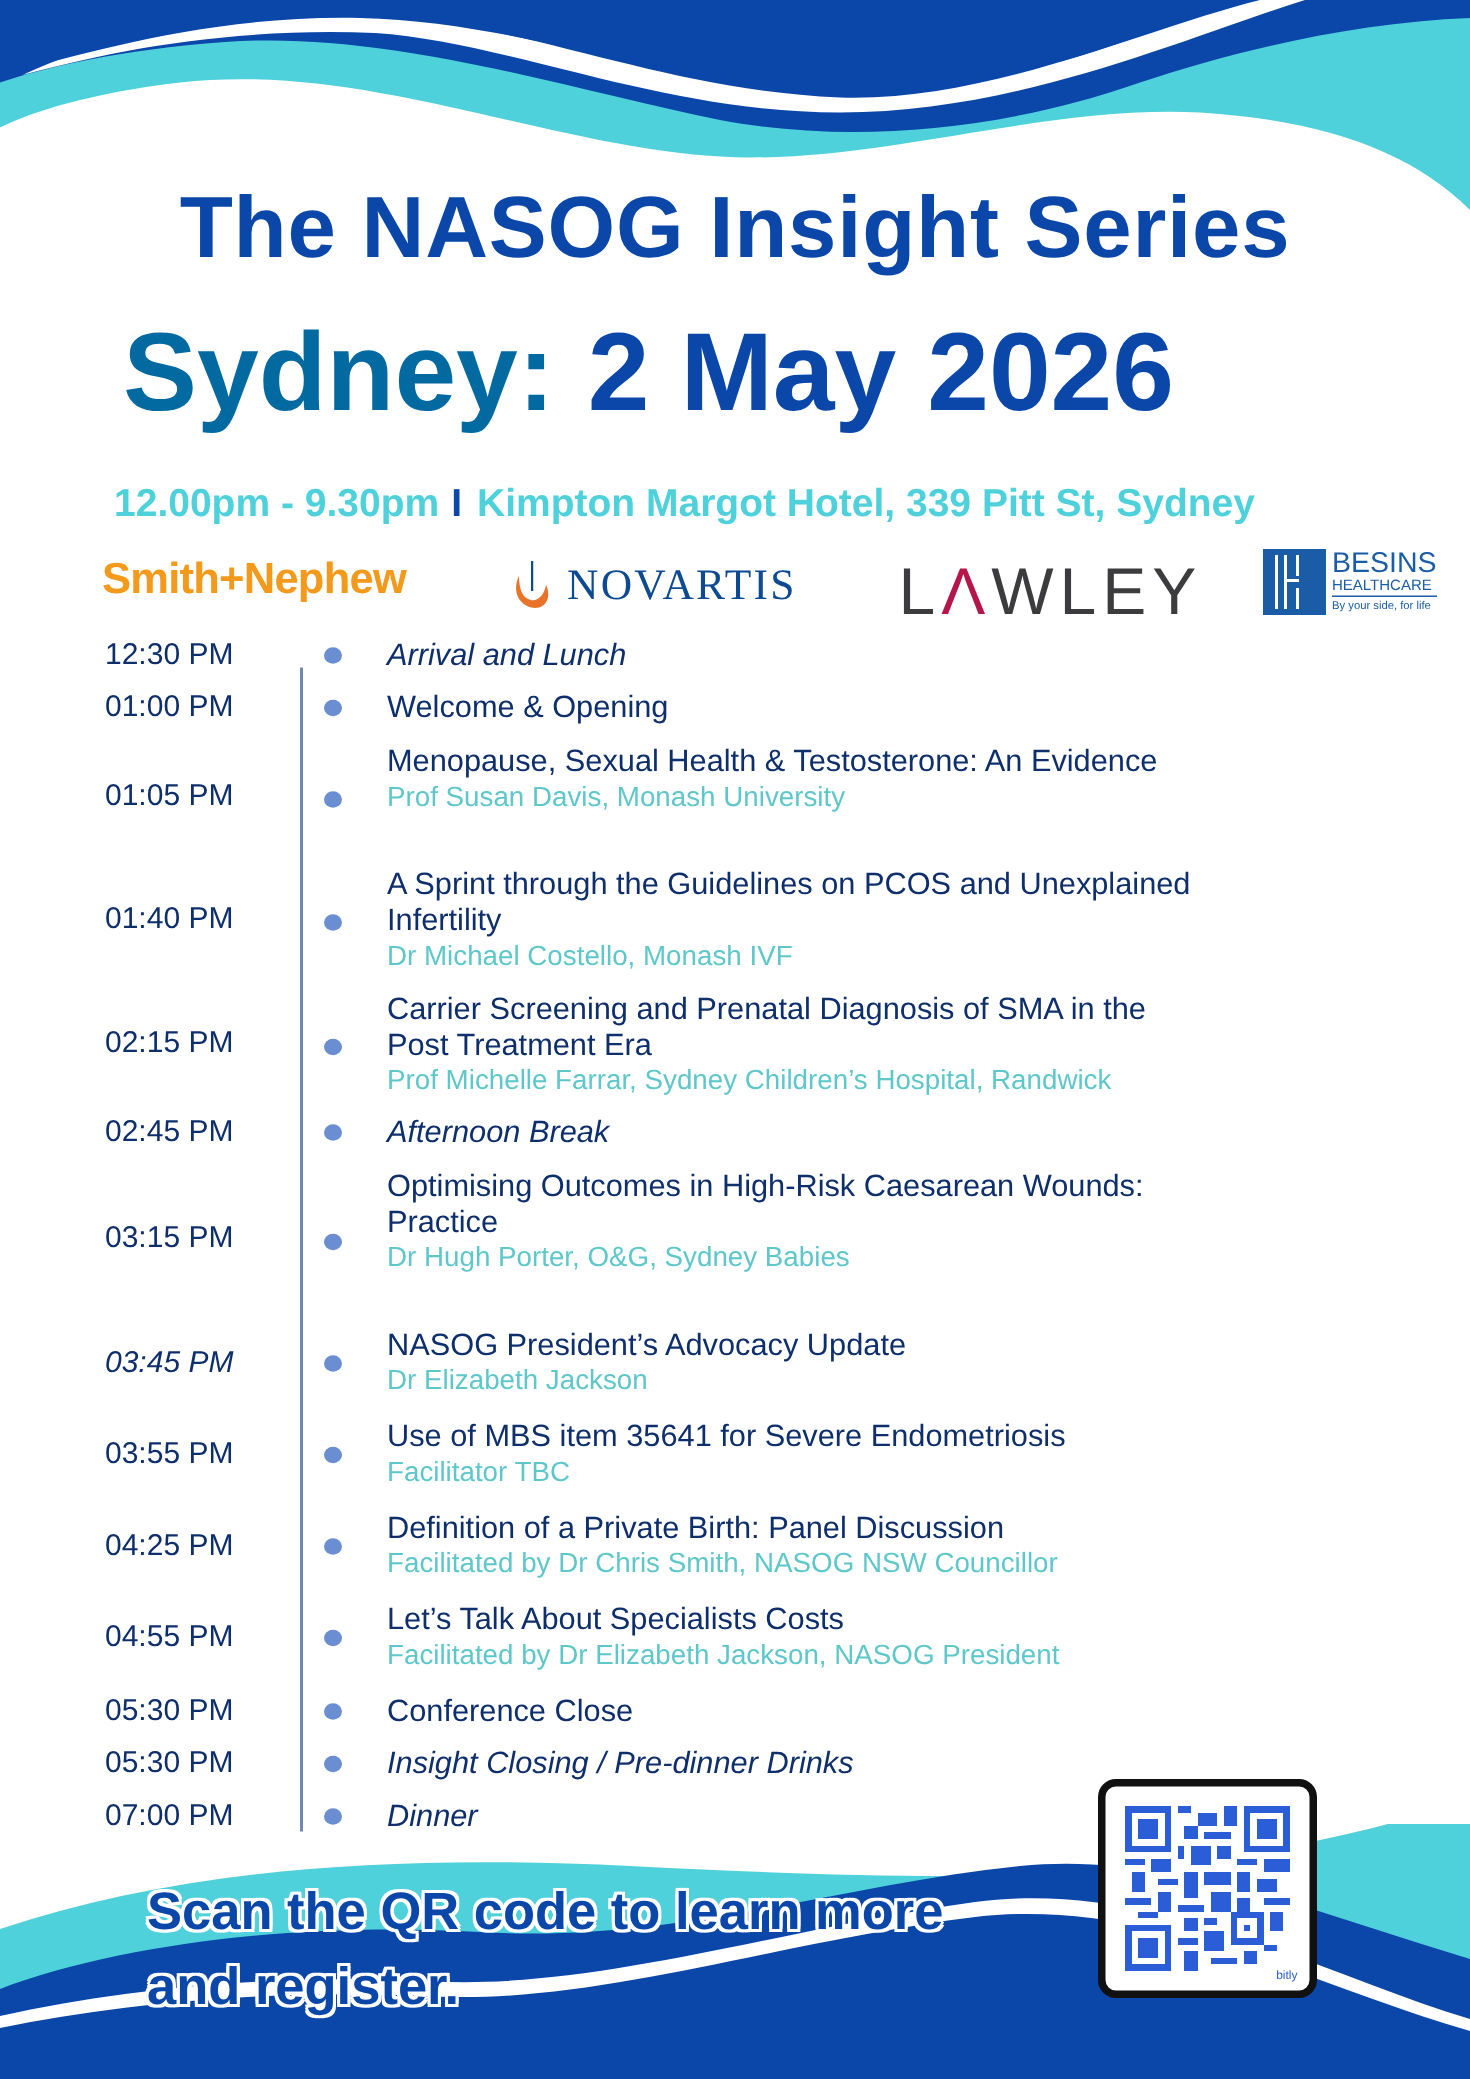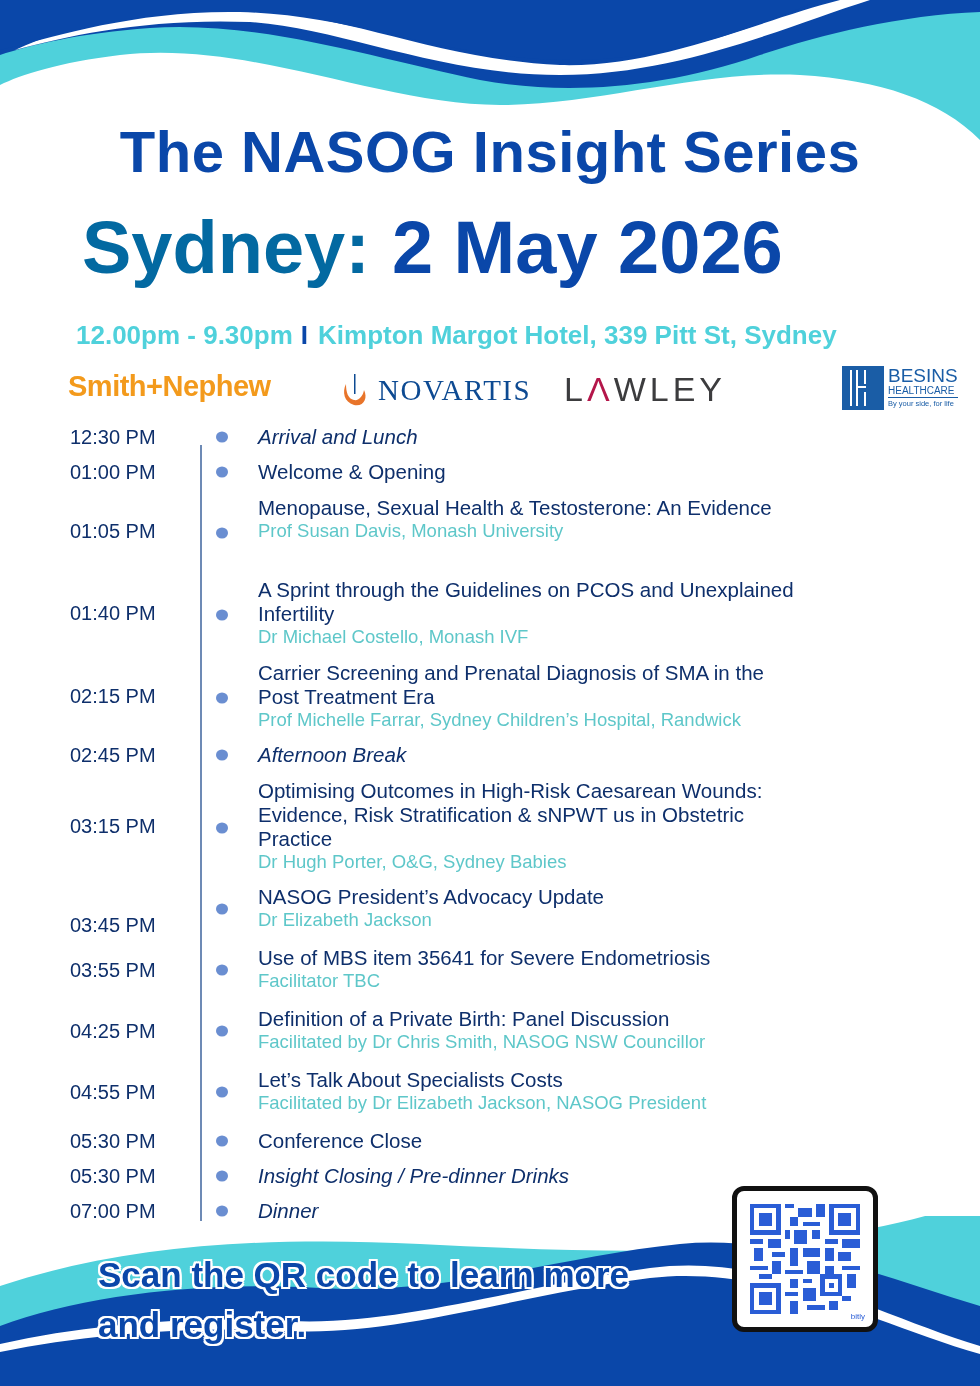--- a/index.html
+++ b/index.html
@@ -31,21 +31,21 @@
   }
   .details .sep { color: #0a47a9; margin: 0 10px 0 8px; font-weight: 700; }
 
   .sponsors {
     position: absolute; left: 68px; top: 364px; width: 870px; height: 52px;
   }
   .sponsor { position: absolute; top: 0; }
   .s-smith { left: 0; top: 6px; font-size: 29px; font-weight: 700; color: #f39a1c; letter-spacing: -0.5px; }
   .s-novartis { left: 274px; top: 8px; display: flex; align-items: center; }
   .s-novartis .nv-text { font-family: "Liberation Serif", "DejaVu Serif", serif; font-size: 29px; color: #0d4a92; letter-spacing: 1.5px; margin-left: 10px; }
-  .s-lawley { left: 496px; top: 6px; font-size: 34px; color: #3c3c3e; letter-spacing: 4px; }
+  .s-lawley { left: 531px; top: 6px; font-size: 44px; color: #3c3c3e; letter-spacing: 4px; }
   .s-lawley .red { color: #b4164a; }
   .s-besins { left: 748px; top: 2px; display: flex; align-items: flex-start; padding-left: 26px; }
   .s-besins .bz-text { margin-left: 4px; line-height: 1; }
   .s-besins .b1 { font-size: 19px; color: #1a5da6; display: block; }
   .s-besins .b2 { font-size: 10px; color: #1a5da6; display: block; margin-top: 1px; border-bottom: 1px solid #1a5da6; padding-bottom: 1px; }
   .s-besins .b3 { font-size: 7.5px; color: #1a5da6; display: block; margin-top: 2px; }
 
   .agenda { position: absolute; left: 0; top: 420px; width: 980px; height: 810px; }
   .timeline-line { position: absolute; left: 200px; top: 25px; width: 2px; height: 776px; background: #6d8ab5; }
   .row { position: absolute; left: 0; width: 980px; }
@@ -176,28 +176,27 @@
     <div class="content" style="top:-12px;">
         <div class="t italic">Afternoon Break</div>
       </div>
   </div>
 
   <div class="row" style="top:406px;">
     <span class="time" style="top:0;">03:15 PM</span>
     <span class="dot" style="top:2px;"></span>
     <div class="content" style="top:-47px;">
       <div class="t">Optimising Outcomes in High-Risk Caesarean Wounds:</div>
-      <div class="t">Evidence, Risk Stratification &amp; sNPWT us in Obstetric</div>
       <div class="t">Practice</div>
       <div class="s">Dr Hugh Porter, O&amp;G, Sydney Babies</div>
     </div>
   </div>
 
   <div class="row" style="top:489px;">
-    <span class="time" style="top:16px;">03:45 PM</span>
+    <span class="time" style="top:0;font-style:italic;">03:45 PM</span>
     <span class="dot" style="top:0;"></span>
     <div class="content" style="top:-24px;">
       <div class="t">NASOG President’s Advocacy Update</div>
       <div class="s">Dr Elizabeth Jackson</div>
     </div>
   </div>
 
   <div class="row" style="top:550px;">
     <span class="time" style="top:0;">03:55 PM</span>
     <span class="dot" style="top:0;"></span>

